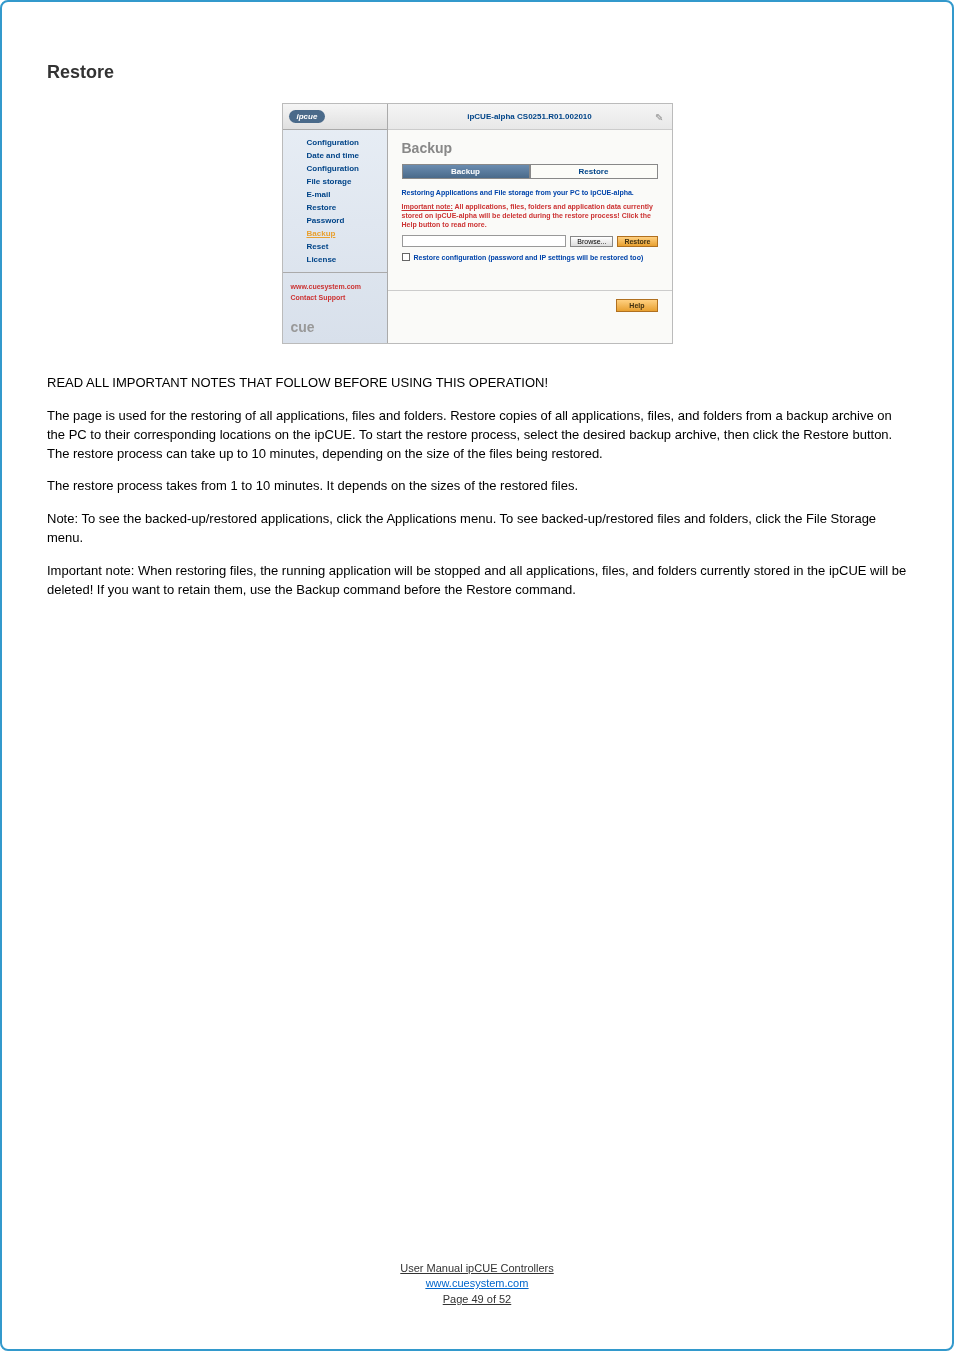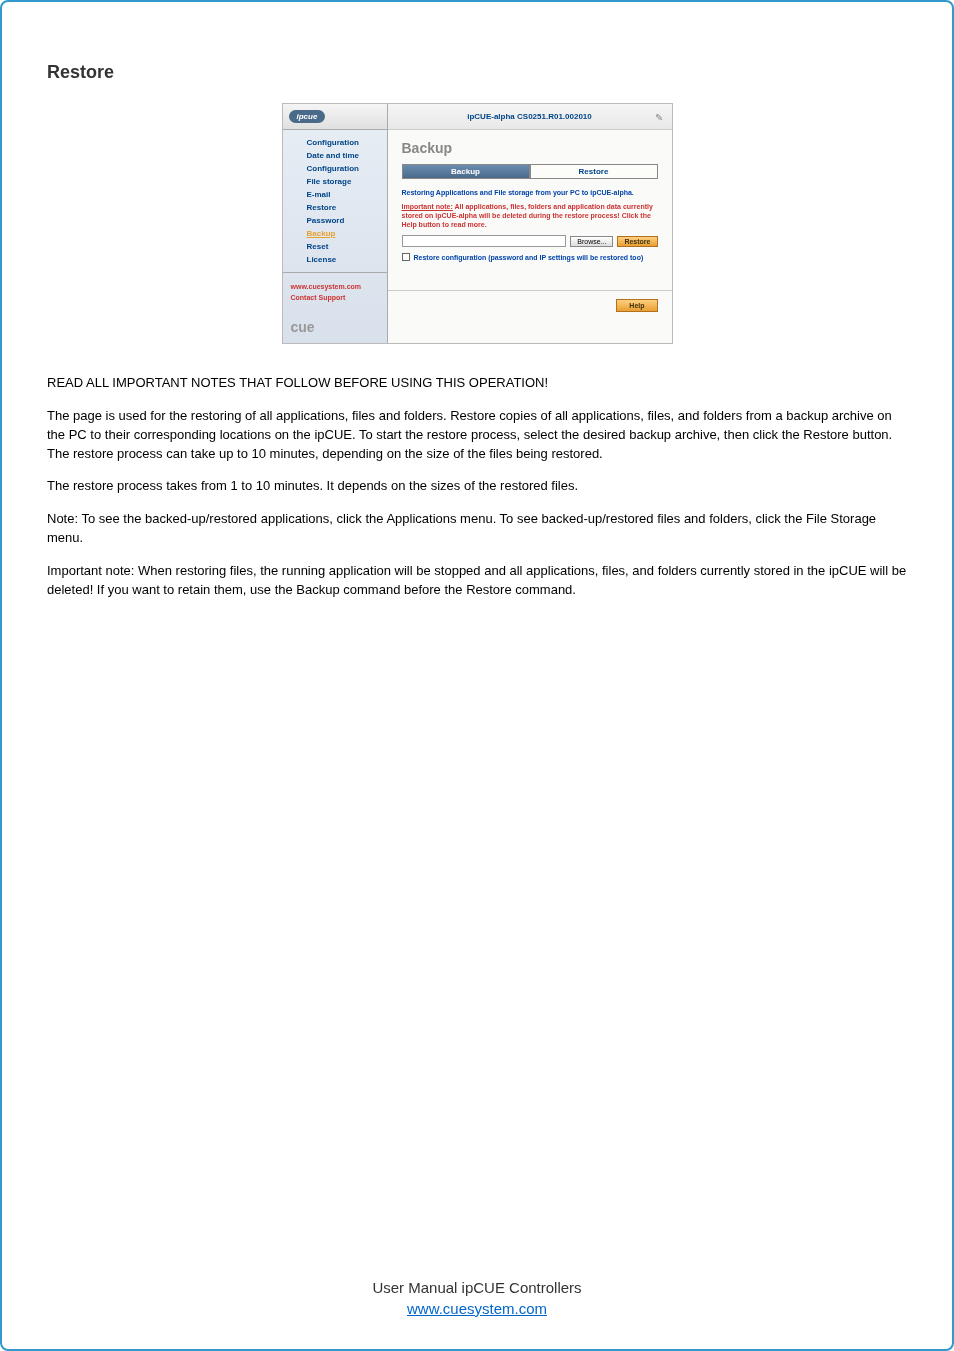--- a/index.html
+++ b/index.html
@@ -217,27 +217,28 @@
       color: #000;
       line-height: 1.45;
       margin-bottom: 14px;
       margin-top: 8px;
     }
     .body-text.caps {
       text-transform: none;
     }
     .footer {
       position: absolute;
-      bottom: 30px;
+      bottom: 42px;
       left: 0;
       right: 0;
       text-align: center;
-      font-size: 15px;
+      font-size: 11px;
       color: #333;
       line-height: 1.4;
+      text-decoration: underline;
     }
     .footer a {
       color: #0066cc;
       text-decoration: underline;
     }
   </style>
 </head>
 <body>
 
 <div class="page-content">
@@ -302,13 +303,14 @@
   <p class="body-text caps">READ ALL IMPORTANT NOTES THAT FOLLOW BEFORE USING THIS OPERATION!</p>
   <p class="body-text">The page is used for the restoring of all applications, files and folders. Restore copies of all applications, files, and folders from a backup archive on the PC to their corresponding locations on the ipCUE. To start the restore process, select the desired backup archive, then click the Restore button. The restore process can take up to 10 minutes, depending on the size of the files being restored.</p>
   <p class="body-text">The restore process takes from 1 to 10 minutes. It depends on the sizes of the restored files.</p>
   <p class="body-text">Note: To see the backed-up/restored applications, click the Applications menu. To see backed-up/restored files and folders, click the File Storage menu.</p>
   <p class="body-text">Important note: When restoring files, the running application will be stopped and all applications, files, and folders currently stored in the ipCUE will be deleted! If you want to retain them, use the Backup command before the Restore command.</p>
 </div>
 
 <div class="footer">
   <div>User Manual ipCUE Controllers</div>
   <div><a href="#">www.cuesystem.com</a></div>
+  <div>Page 49 of 52</div>
 </div>
 
 </body></html>

